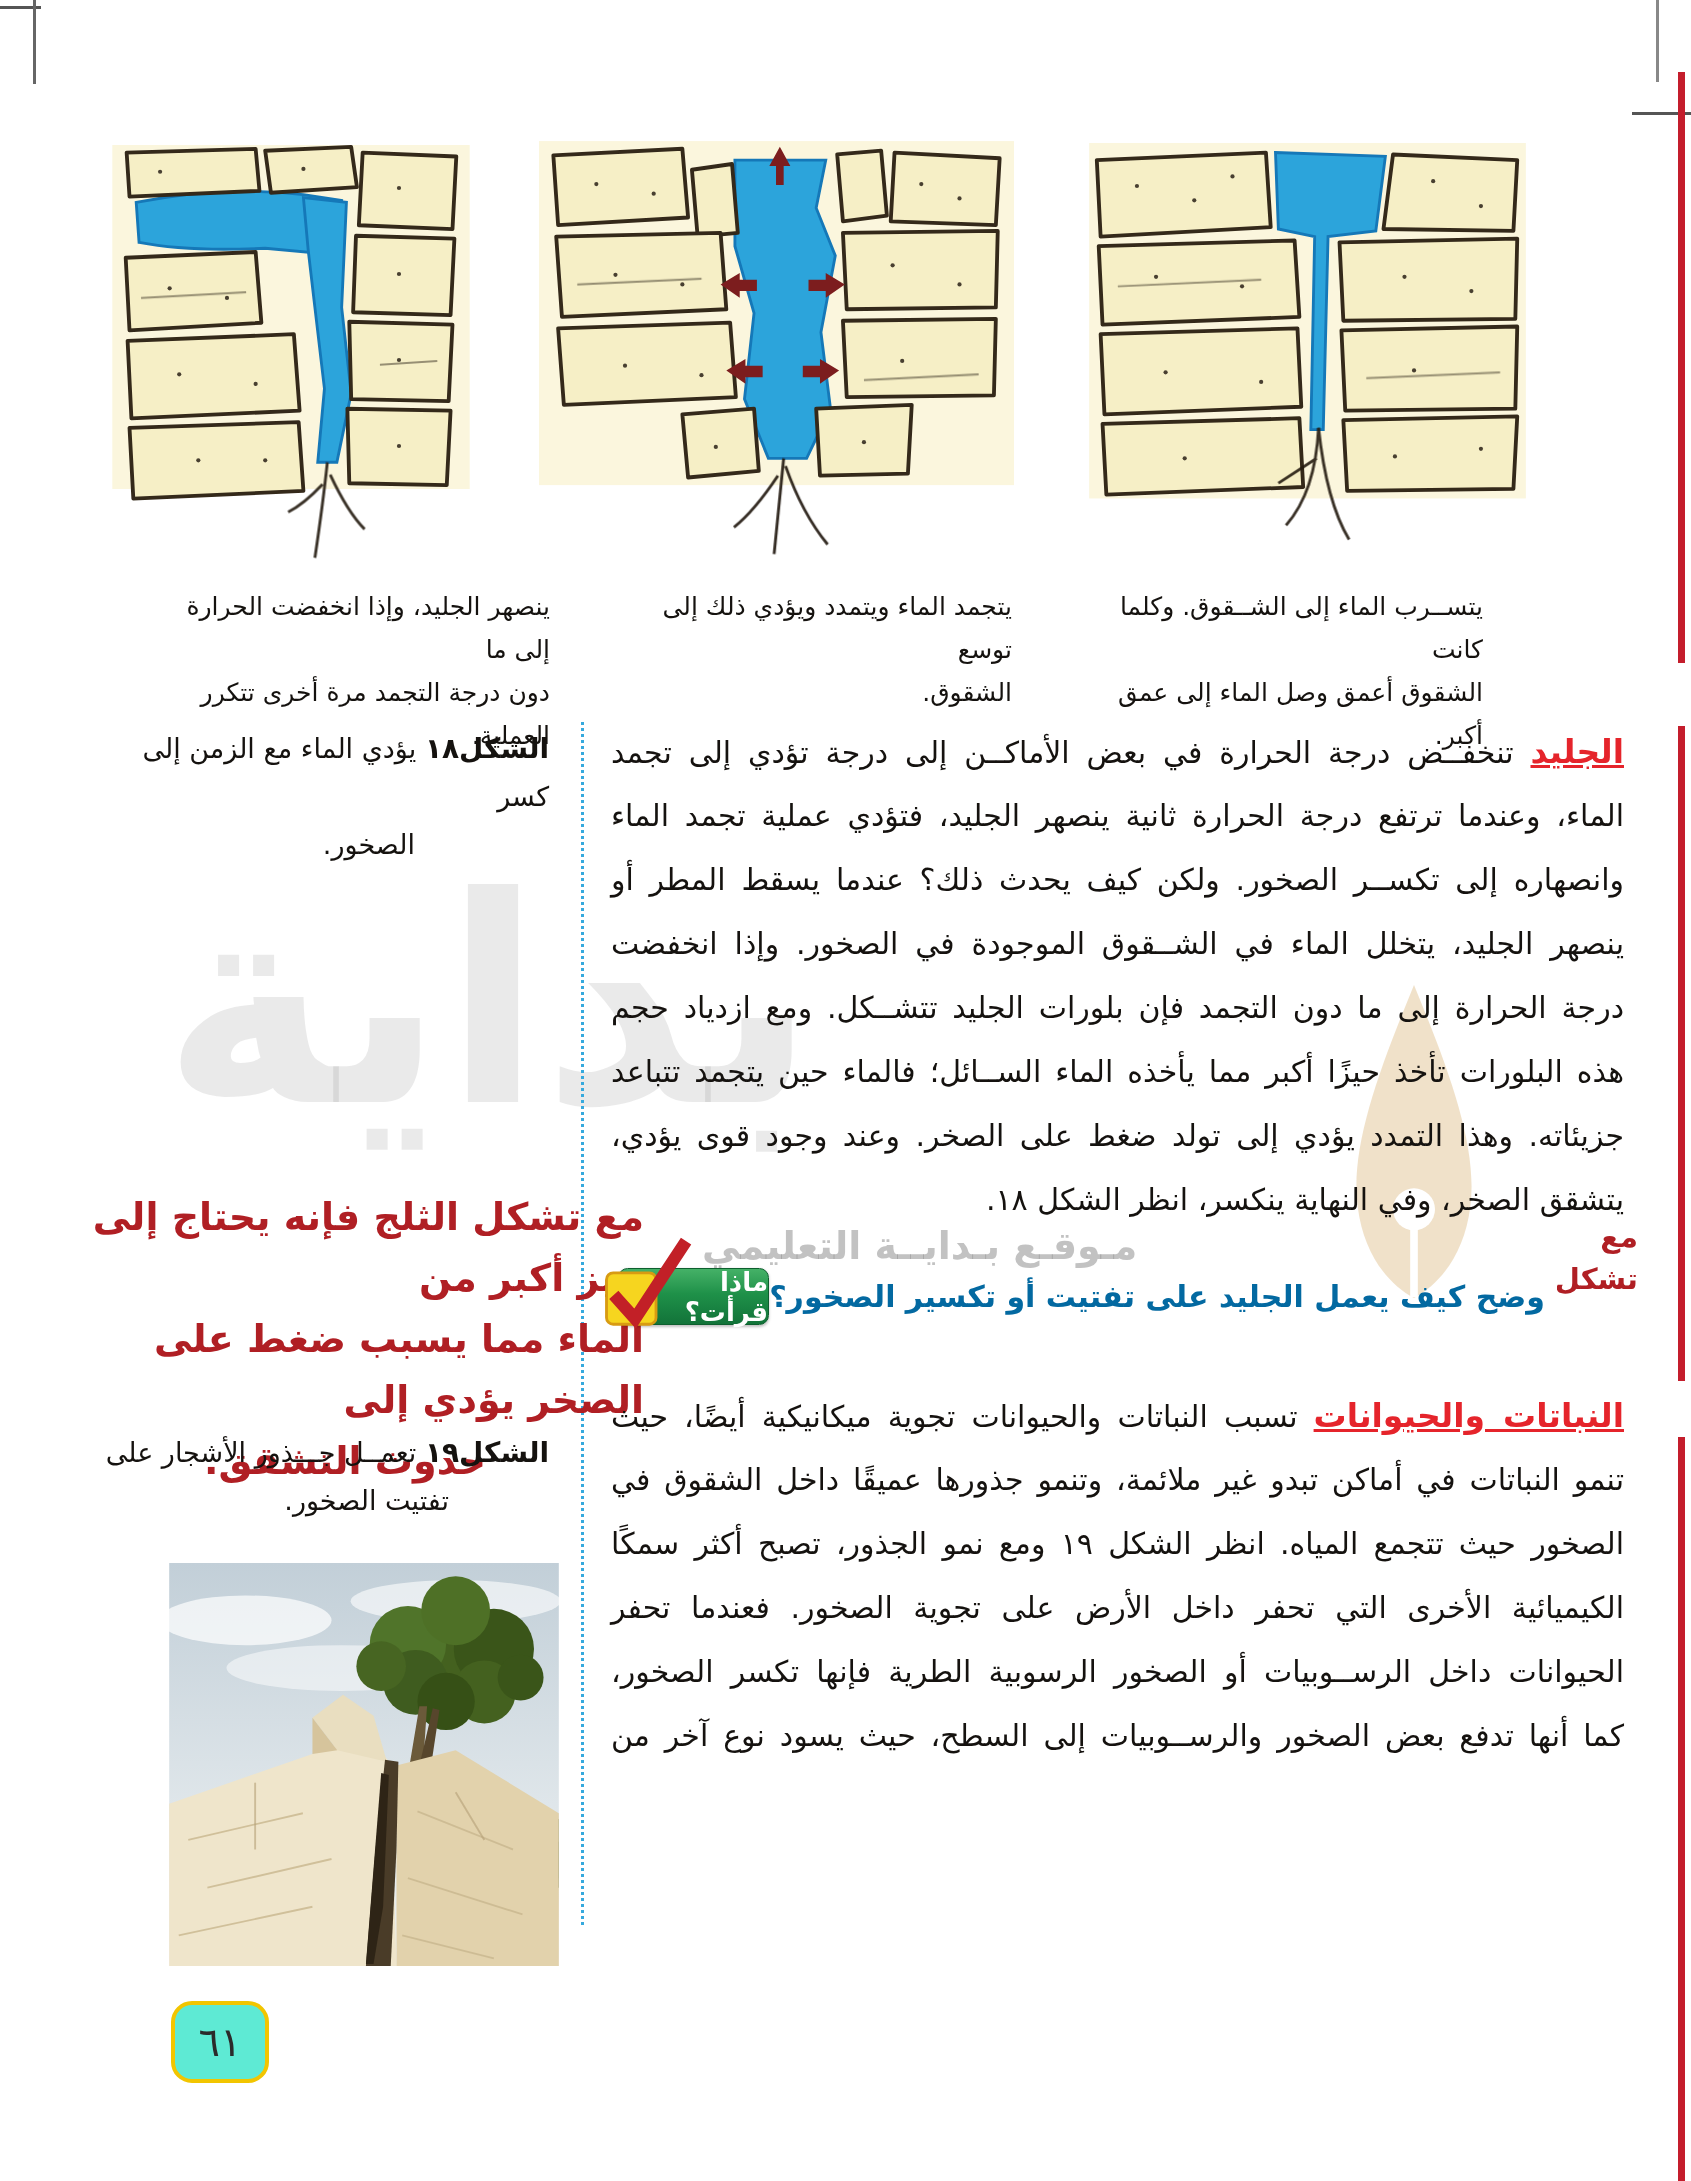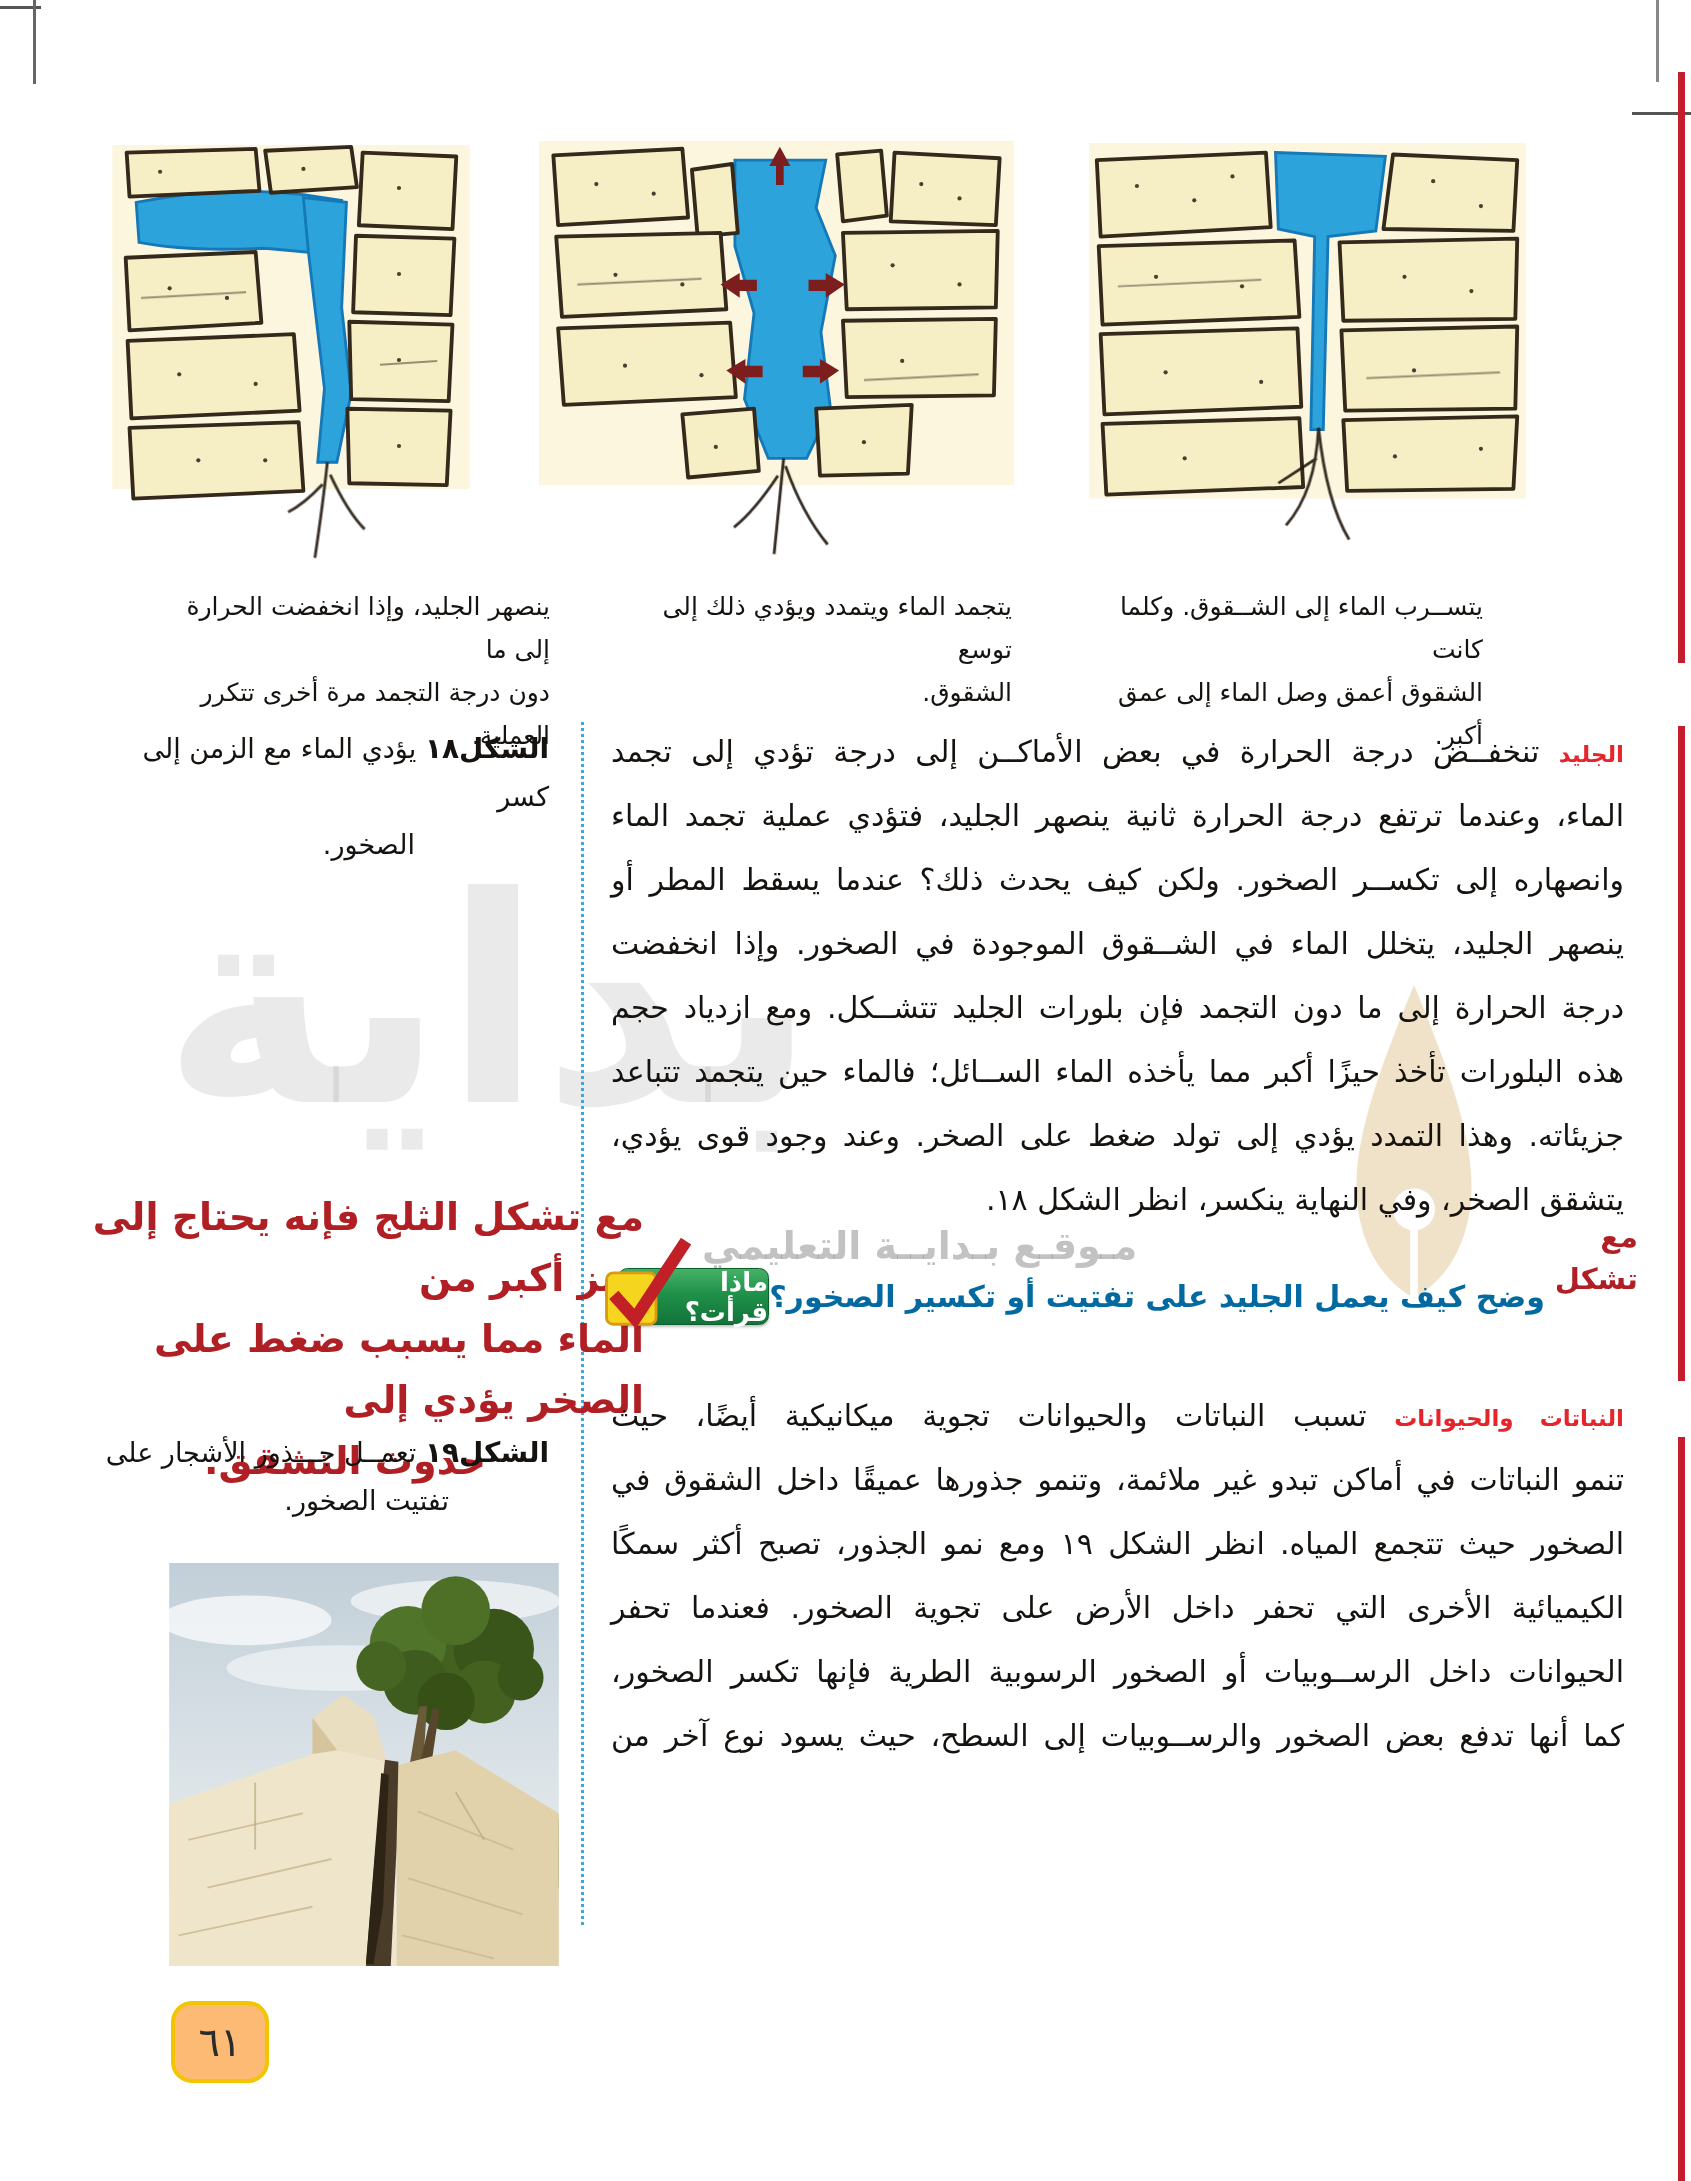--- a/index.html
+++ b/index.html
@@ -16,21 +16,21 @@
   .figcap{position:absolute;direction:rtl;text-align:right;font-size:25px;line-height:43px;color:#15120f;}
 
   
   .dotsep{position:absolute;left:582px;top:722px;height:1203px;width:0;border-left:3.8px dotted #36A9DD;}
 
   
   .para{position:absolute;left:612px;width:1013px;direction:rtl;}
   .body-line{font-size:30px;line-height:64px;color:#15120f;text-align:justify;text-align-last:justify;
              height:64px;white-space:nowrap0;}
   .body-line.last{text-align-last:right;}
-  .red-heading{color:#E5242B;font-weight:bold;font-size:23px;}
+  .red-heading{color:#E5242B;font-weight:bold;font-size:33px;text-decoration:underline;}
 
   
   .badge-pill{position:absolute;left:619px;top:1268px;width:151px;height:57px;border-radius:9.6px;
               background:linear-gradient(#45b167,#1f9149 45%,#127339);border:1.9px solid #0d5f2e;
               box-shadow:0 1.9px 2.9px rgba(0,0,0,.25);display:flex;align-items:center;justify-content:center;
               padding-left:42px;box-sizing:border-box;color:#ffffff;font-weight:bold;font-size:26px;}
   .check-svg{position:absolute;left:598px;top:1231px;}
   .question{position:absolute;left:770px;top:1267px;width:776px;direction:rtl;text-align:right;
             font-size:30px;font-weight:bold;color:#0369a1;line-height:59px;}
 
@@ -48,21 +48,21 @@
 
   
   .wm{pointer-events:none;}
   .wm-big{position:absolute;left:163px;top:860px;font-size:287px;line-height:1;font-weight:bold;
           color:rgba(125,125,125,0.16);direction:rtl;}
   .wm-site{position:absolute;left:703px;top:1224px;font-size:38px;font-weight:bold;letter-spacing:1.9px;
            color:rgba(120,120,120,0.45);direction:rtl;}
 
   
   .pagenum{position:absolute;left:172px;top:2001px;width:98px;height:82px;box-sizing:border-box;
-           border:4.8px solid #F2C500;border-radius:21px;background:#fdba74;
+           border:4.8px solid #F2C500;border-radius:21px;background:#5eead4;
            display:flex;align-items:center;justify-content:center;font-size:40px;color:#2b2b2b;text-align:center;}
 </style>
 </head>
 <body>
 
 <div id="page">
 
   <div class="abs mark" style="left:0;top:5.7px;width:42px;height:2.9px;"></div>
   <div class="abs mark" style="left:34px;top:0;width:2.9px;height:84px;background:#666;"></div>
   <div class="abs mark" style="left:1657px;top:0;width:2.9px;height:82px;background:#888;"></div>

